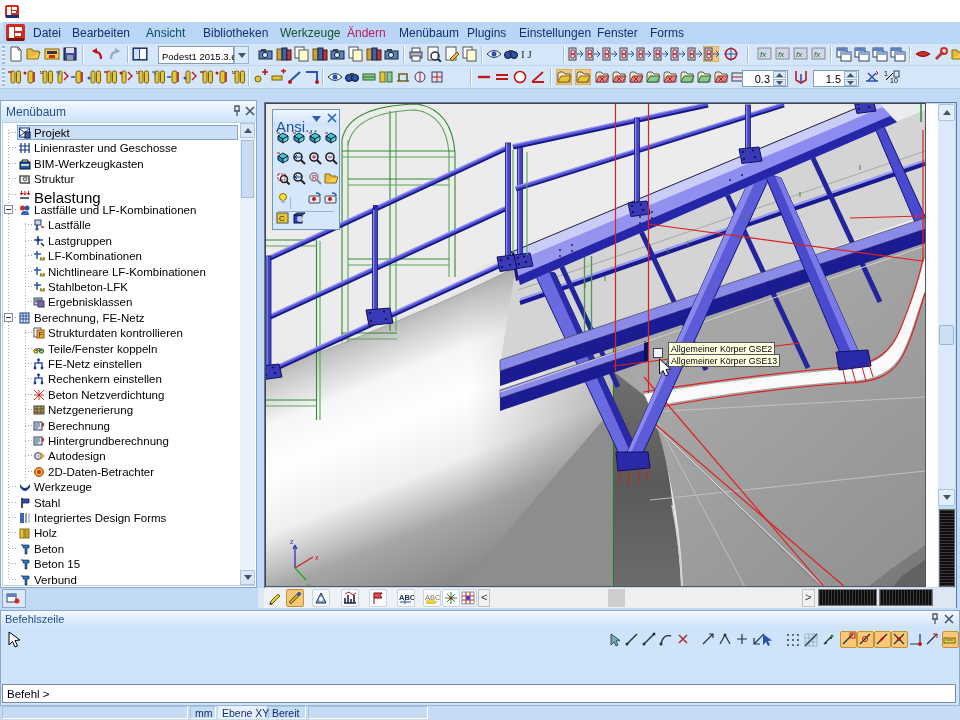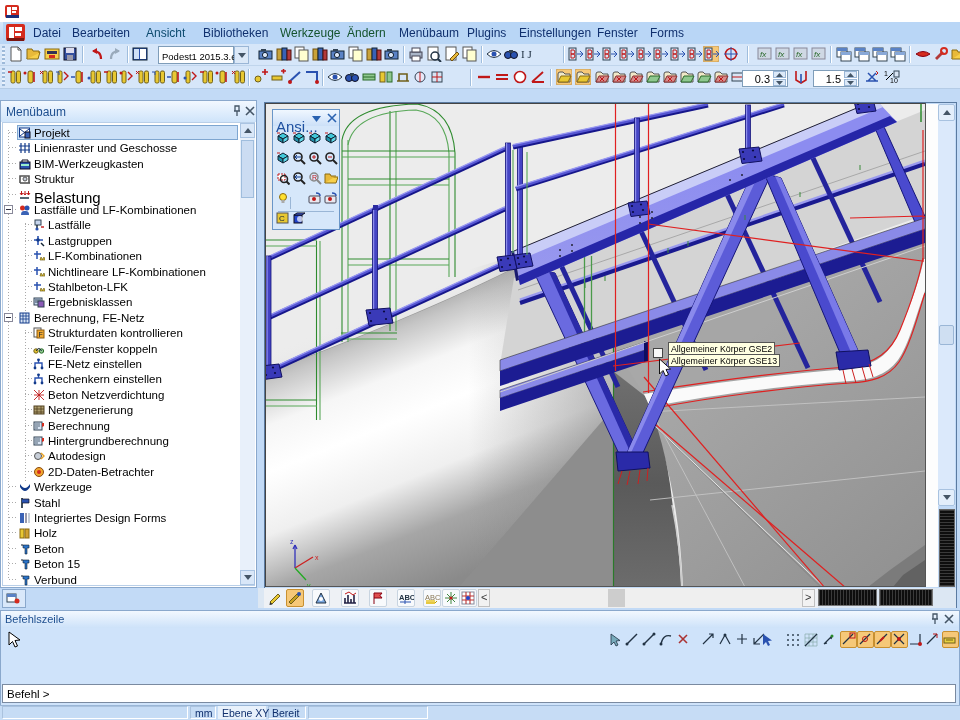--- a/index.html
+++ b/index.html
@@ -27,21 +27,21 @@
       <rect x="9" y="3" width="7" height="4" fill="#fff"></rect>
       <rect x="9" y="9" width="6" height="3" fill="#fff"></rect>
       <rect x="1" y="14" width="17" height="3" fill="#7a1510"></rect>
     </svg>
 
 <div class="txt" style="left:33px;top:26px;font-size:12px;color:#10306e">Datei</div>
 <div class="txt" style="left:72px;top:26px;font-size:12px;color:#10306e">Bearbeiten</div>
 <div class="txt" style="left:146px;top:26px;font-size:12px;color:#0c4a6e">Ansicht</div>
 <div class="txt" style="left:203px;top:26px;font-size:12px;color:#10306e">Bibliotheken</div>
 <div class="txt" style="left:280px;top:26px;font-size:12px;color:#14532d">Werkzeuge</div>
-<div class="txt" style="left:347px;top:26px;font-size:12px;color:#14532d">Ändern</div>
+<div class="txt" style="left:347px;top:26px;font-size:12px;color:#be185d">Ändern</div>
 <div class="txt" style="left:399px;top:26px;font-size:12px;color:#10306e">Menübaum</div>
 <div class="txt" style="left:467px;top:26px;font-size:12px;color:#10306e">Plugins</div>
 <div class="txt" style="left:519px;top:26px;font-size:12px;color:#10306e">Einstellungen</div>
 <div class="txt" style="left:597px;top:26px;font-size:12px;color:#10306e">Fenster</div>
 <div class="txt" style="left:650px;top:26px;font-size:12px;color:#10306e">Forms</div>
 <div class="abs" style="left:0;top:44px;width:960px;height:22px;background:#d6e6f9;border-bottom:1px solid #c0d5ec"></div>
 <div class="abs" style="left:0;top:66px;width:960px;height:23px;background:#d6e6f9;border-bottom:1px solid #b5cce6"></div>
 <div class="abs" style="left:2px;top:46px;width:3px;height:18px;background:repeating-linear-gradient(#9db9d9 0 2px,#eaf2fc 2px 4px)"></div>
 <div class="abs" style="left:2px;top:68px;width:3px;height:18px;background:repeating-linear-gradient(#9db9d9 0 2px,#eaf2fc 2px 4px)"></div>
 <svg class="abs" style="left:8px;top:46px" width="16" height="16" viewBox="0 0 16 16">

